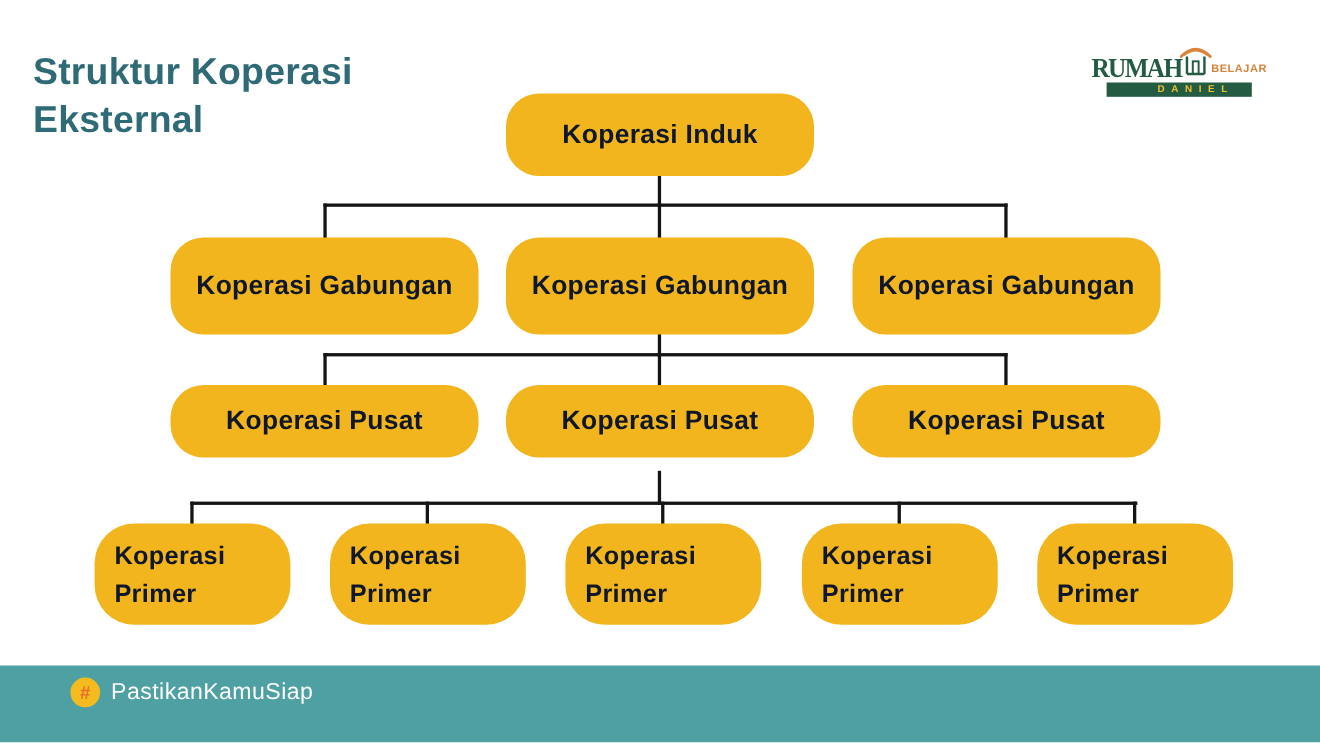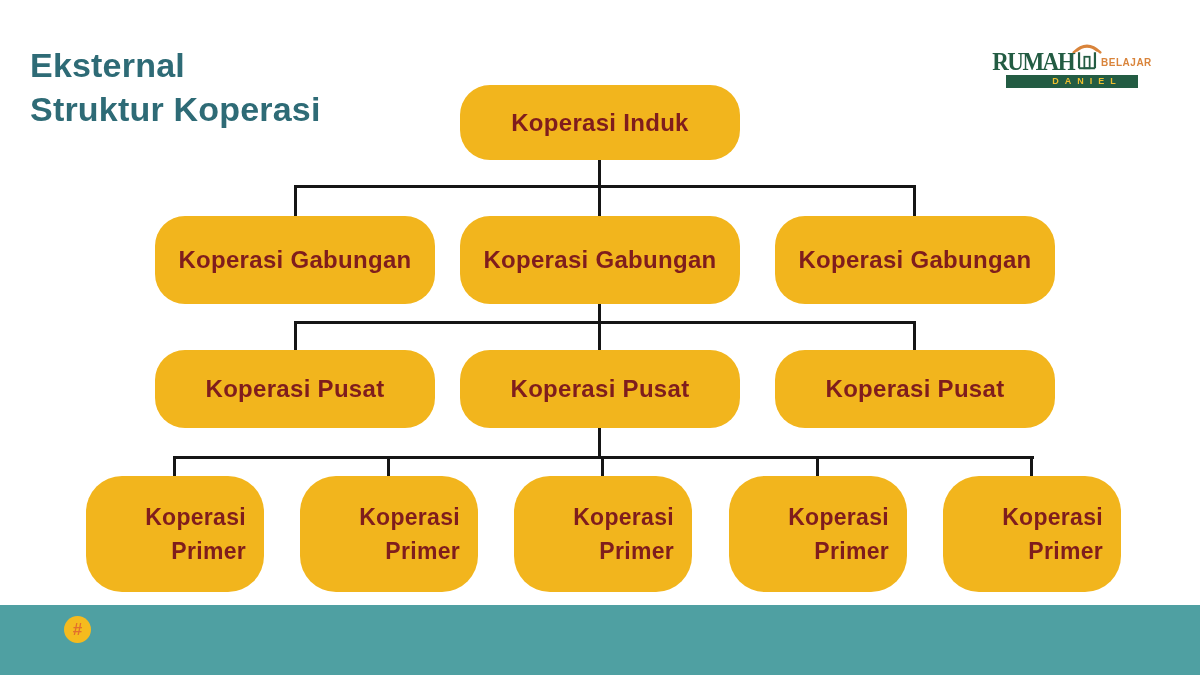--- a/index.html
+++ b/index.html
@@ -41,29 +41,29 @@
     color:#EFBF2F;font-size:9px;font-weight:bold;
     letter-spacing:6px;text-indent:6px;line-height:1;
   }
 
   
   .node{
     position:absolute;
     background:#F2B51D;
     border-radius:30px;
     display:flex;align-items:center;justify-content:center;
-    text-align:right;
-    color:#7f1d1d;font-weight:bold;font-size:24px;letter-spacing:0.3px;
+    text-align:left;
+    color:#0f172a;font-weight:bold;font-size:24px;letter-spacing:0.3px;
   }
   .lvl1{left:460px;top:85px;width:280px;height:75px;}
   .lvl2{top:216px;height:88px;width:280px;}
-  .lvl3{top:350px;height:78px;width:280px;}
+  .lvl3{top:350px;height:66px;width:280px;}
   .col-a{left:155px;} .col-b{left:460px;} .col-c{left:775px;}
   .lvl4{
-    top:476px;height:116px;width:178px;border-radius:36px;
+    top:476px;height:92px;width:178px;border-radius:36px;
     font-size:23px;line-height:1.5;padding:0 18px;
   }
   .p1{left:86px;} .p2{left:300px;} .p3{left:514px;} .p4{left:729px;} .p5{left:943px;}
 
   
   .line{position:absolute;background:#151515;}
   .h{height:3px;} .v{width:3px;}
 
   
   .footer{
@@ -80,22 +80,22 @@
     position:absolute;left:101px;top:12px;
     color:#FDFDFD;font-size:21px;font-weight:400;letter-spacing:0.4px;
   }
 </style>
 </head>
 <body>
 
 <div id="canvas">
 
   <div class="page-title">
+    <div>Struktur Koperasi</div>
     <div>Eksternal</div>
-    <div>Struktur Koperasi</div>
   </div>
 
   <div class="logo">
     <div class="logo-top">
       <span class="logo-rumah">RUMAH</span>
       <span class="logo-house">
         <svg width="30" height="32" viewBox="0 0 34 36">
           <path d="M2 15 Q17 0 32 15" fill="none" stroke="#D9843B" stroke-width="3" stroke-linecap="round"></path>
           <path d="M5 14 Q17 4 29 14" fill="none" stroke="#D9843B" stroke-width="1.5"></path>
           <path d="M8 15 V33 M26 15 V33 M8 33 H26" fill="none" stroke="#235C43" stroke-width="2.5"></path>
@@ -142,15 +142,16 @@
   <div class="node lvl4 p1">Koperasi Primer</div>
   <div class="node lvl4 p2">Koperasi Primer</div>
   <div class="node lvl4 p3">Koperasi Primer</div>
   <div class="node lvl4 p4">Koperasi Primer</div>
   <div class="node lvl4 p5">Koperasi Primer</div>
 
   <div class="footer">
     <div class="hash-badge">
       <span>#</span>
     </div>
+    <div class="footer-text">PastikanKamuSiap</div>
   </div>
 
 </div>
 
 </body></html>

